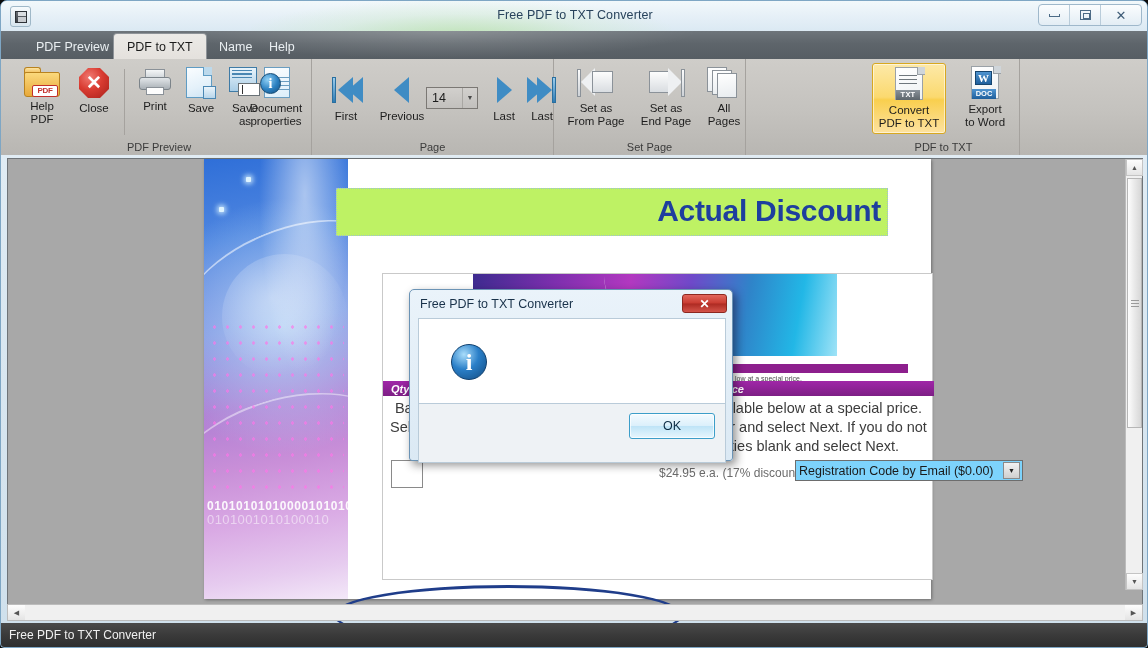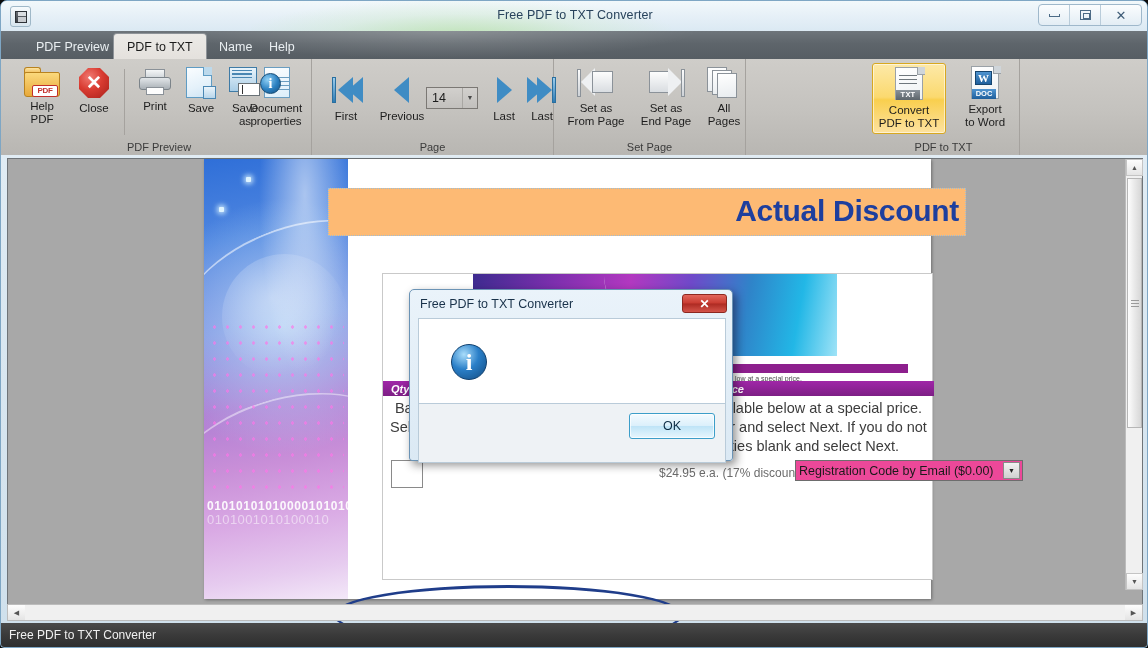--- a/index.html
+++ b/index.html
@@ -298,22 +298,22 @@
     position:absolute; left:3px; top:353px; width:150px;
     color:#ffffff; font-size:13px; letter-spacing:.4px; opacity:.5;
     white-space:nowrap; overflow:hidden;
   }
   #pdf-sidebar .spark {
     position:absolute; width:5px;height:5px; background:#dff4ff; border-radius:1px;
     box-shadow:0 0 5px 2px rgba(220,245,255,.8);
   }
 
   #pdf-title-band {
-    position:absolute; left:124px; top:29px; width:638px; height:48px;
-    background:#fdba74;
+    position:absolute; left:132px; top:29px; width:552px; height:48px;
+    background:#bef264;
     border:1px dotted #9dbdd6;
   }
   #pdf-title-text {
     position:absolute; right:6px; top:5px;
     font-size:30px; font-weight:bold; color:#1e3f9e;
     font-family:"Liberation Sans",sans-serif; letter-spacing:-.3px;
   }
 
   #pdf-shot {
     position:absolute; left:178px; top:114px; width:551px; height:307px;
@@ -369,21 +369,21 @@
     font-size:12.5px; color:#3a6fc0; line-height:15px;
   }
   #shot-row .prodname u { text-decoration:underline; }
   #shot-row .prodname .qn { color:#2a2a2a; text-decoration:none; }
   #shot-row .price {
     position:absolute; left:276px; top:10px;
     font-size:12px; color:#6b6b6b;
   }
   #shot-row .optsel {
     position:absolute; left:412px; top:4px; width:228px; height:21px;
-    background:#ec4899; border:1px solid #6d6d6d;
+    background:#7dd3fc; border:1px solid #6d6d6d;
     display:flex; align-items:center;
   }
   #shot-row .optsel .otext { flex:1; padding-left:3px; font-size:12.5px; color:#1a1a1a; white-space:nowrap; }
   #shot-row .optsel .oarrow {
     width:17px; height:17px; margin-right:2px;
     background:linear-gradient(180deg,#f2f2f2,#cfcfcf); border:1px solid #8a8a8a;
     display:flex;align-items:center;justify-content:center; font-size:7px; color:#222;
   }
 
   #ellipse-annot {

